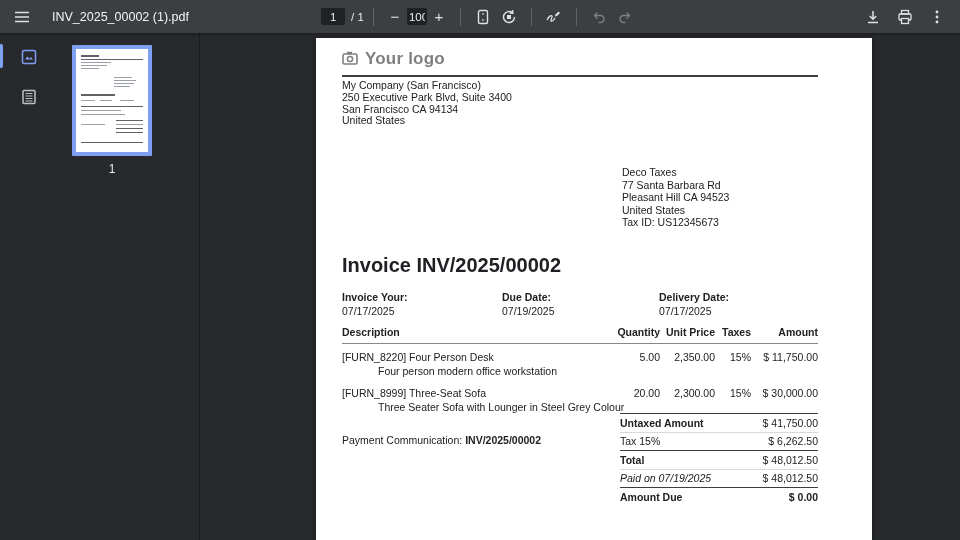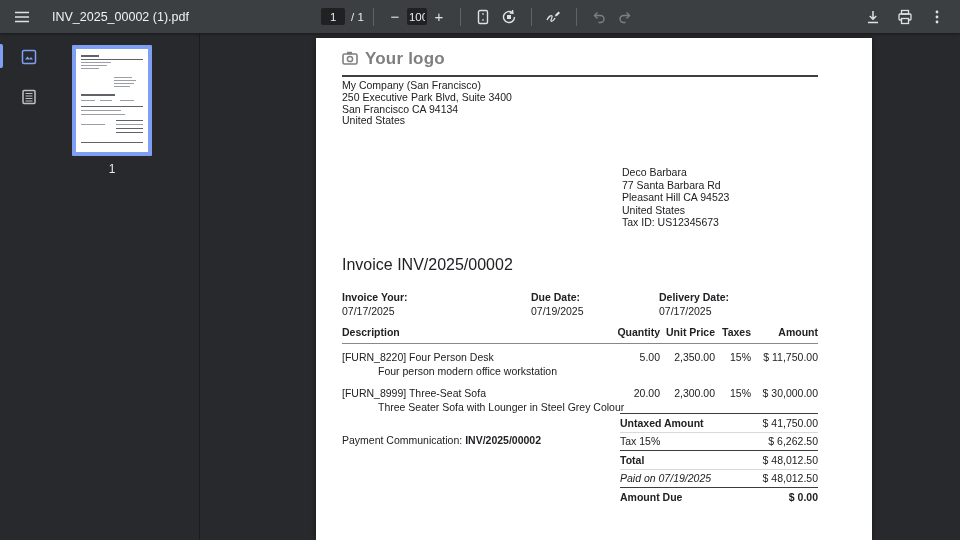--- a/index.html
+++ b/index.html
@@ -61,24 +61,24 @@
     position:absolute;left:115px;top:5px;width:556px;height:502px;
     background:var(--page-bg);box-shadow:0 1px 5px rgba(0,0,0,.45);
     color:var(--doc-text);font-size:10.5px;line-height:12px;
   }
   .abs{position:absolute;}
   .logo-row{left:26px;top:12px;display:flex;align-items:center;gap:7px;color:#7f7f7f;}
   .logo-text{font-size:17px;font-weight:bold;letter-spacing:.2px;}
   .logo-rule{left:26px;top:37px;width:476px;border-top:2px solid #3f3f3f;}
   .company{left:26px;top:42px;line-height:11.8px;}
   .customer{left:306px;top:128px;line-height:12.6px;}
-  .inv-title{left:26px;top:216px;font-size:16px;line-height:22px;}
+  .inv-title{left:26px;top:216px;font-size:20px;line-height:22px;font-weight:bold;}
   .date-label{font-weight:bold;}
   .d0{left:26px;}
-  .d1{left:186px;margin-left:29px;}
+  .d1{left:186px;}
   .d2{left:343px;}
   .date-row{top:253px;}
   .date-val{top:267px;}
   .doc-table{left:26px;top:288px;width:476px;}
   .t-grid{display:grid;grid-template-columns:248px 70px 55px 36px 67px;}
   .t-head{font-weight:bold;padding-bottom:5px;border-bottom:1px solid #888;}
   .t-row{padding-top:7px;}
   .t-desc{padding:2px 0 3px;margin-left:36px;}
   .num{text-align:right;}
   .totals{left:304px;top:375px;width:198px;border-top:1.5px solid #3d3d3d;}
@@ -253,21 +253,21 @@
     <div class="abs logo-rule"></div>
 
     <div class="abs company">
       <div>My Company (San Francisco)</div>
       <div>250 Executive Park Blvd, Suite 3400</div>
       <div>San Francisco CA 94134</div>
       <div>United States</div>
     </div>
 
     <div class="abs customer">
-      <div>Deco Barbara</div>
+      <div>Deco Taxes</div>
       <div>77 Santa Barbara Rd</div>
       <div>Pleasant Hill CA 94523</div>
       <div>United States</div>
       <div>Tax ID: US12345673</div>
     </div>
 
     <div class="abs inv-title">Invoice INV/2025/00002</div>
 
     <div class="abs date-row d0 date-label">Invoice Your:</div>
     <div class="abs date-row d1 date-label">Due Date:</div>

